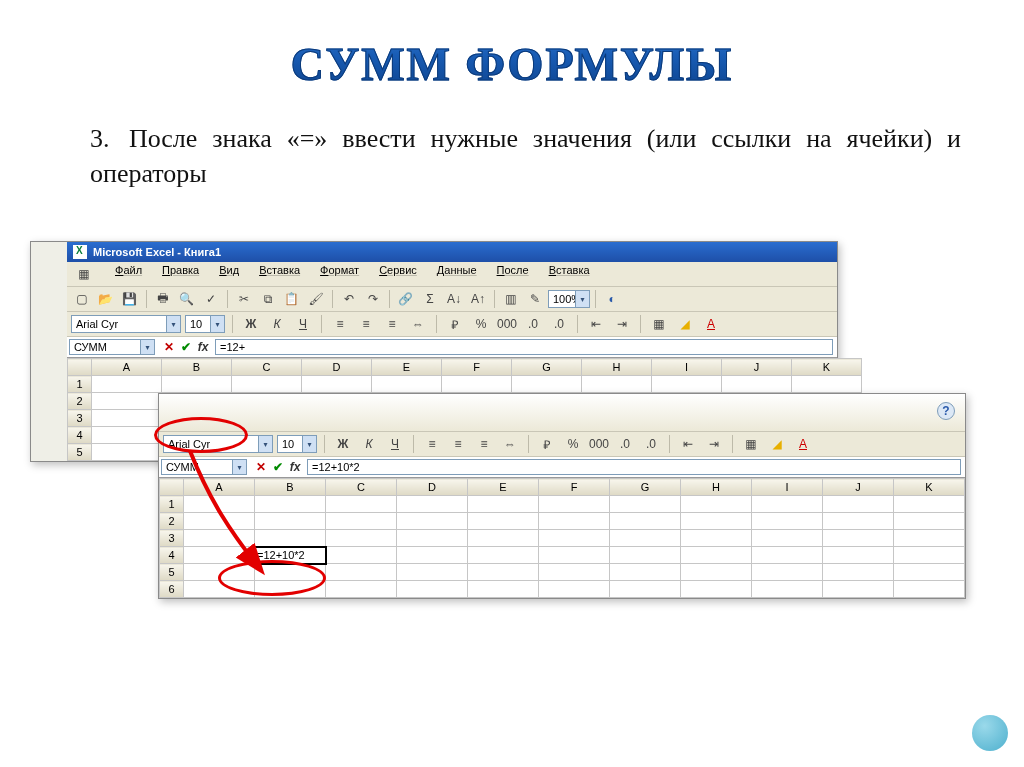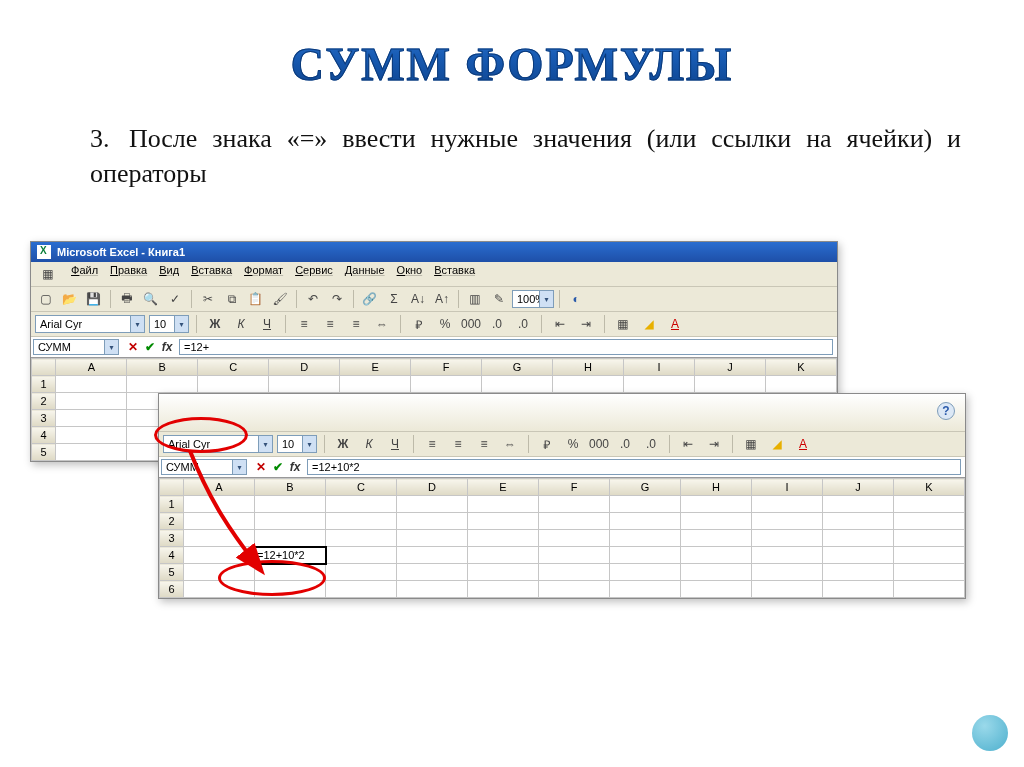--- a/index.html
+++ b/index.html
@@ -59,21 +59,21 @@
   }
   .titlebar .xicon::before{content:"X"; color:#0a7e3a; font-weight:bold; font-size:10px; position:absolute; left:3px; top:0;}
   .menubar {
     background: #ece9d8;
     padding: 2px 6px;
     display: flex;
     gap: 12px;
     font-size: 11px;
     border-bottom: 1px solid #c9c6b6;
   }
-  .menubar .mi { text-decoration: underline; text-decoration-color: rgba(0,0,0,0.2); cursor: default; }
+  .menubar .mi { text-decoration: underline; text-decoration-color: rgba(0,0,0,0.2); cursor: default; margin-left: 8px; }
   .menubar .mi:first-letter { text-decoration: underline; }
   .toolbar {
     background: #ece9d8;
     border-bottom: 1px solid #c9c6b6;
     padding: 2px 4px;
     display: flex;
     align-items: center;
     gap: 2px;
     flex-wrap: nowrap;
     overflow: hidden;
@@ -111,21 +111,21 @@
   }
   table.sheet th {
     background:linear-gradient(#f8f6ed,#ded9c5);
     font-weight:normal; text-align:center;
   }
   table.sheet th.rowh { width:24px; }
   .active-cell {
     outline:2px solid #000; outline-offset:-1px; position:relative;
   }
   
-  .ex1 { left:30px; top:0; width:808px; }
+  .ex1 { left:30px; top:0; width:808px;padding-left:36px; }
   .ex1 table.sheet th.colh{width:70px;}
   
   .ex2 { left:158px; top:152px; width:808px; }
   .ex2 .top-clip{height:38px;background:linear-gradient(#fff,#ece9d8);border-bottom:1px solid #c9c6b6;position:relative;}
   .ex2 .top-clip .help{position:absolute;right:10px;top:8px;width:18px;height:18px;border:1px solid #7e9db9;background:#dce8f6;border-radius:50%;color:#2a5aaa;font-weight:bold;font-size:12px;display:flex;align-items:center;justify-content:center;}
   
   .anno { position:absolute; pointer-events:none; }
   .oval { position:absolute; border:3px solid #e20000; border-radius:50%; }
   .arrow-svg{position:absolute;}
   
@@ -151,21 +151,21 @@
     </div>
     <div class="menubar">
       <span class="tbtn">▦</span>
       <span class="mi">Файл</span>
       <span class="mi">Правка</span>
       <span class="mi">Вид</span>
       <span class="mi">Вставка</span>
       <span class="mi">Формат</span>
       <span class="mi">Сервис</span>
       <span class="mi">Данные</span>
-      <span class="mi">Окно</span>
+      <span class="mi">После</span>
       <span class="mi">Вставка</span>
     </div>
     <div class="toolbar">
       <span class="tbtn">▢</span>
       <span class="tbtn">📂</span>
       <span class="tbtn">💾</span>
       <span class="sep"></span>
       <span class="tbtn">🖶</span>
       <span class="tbtn">🔍</span>
       <span class="tbtn">✓</span>

